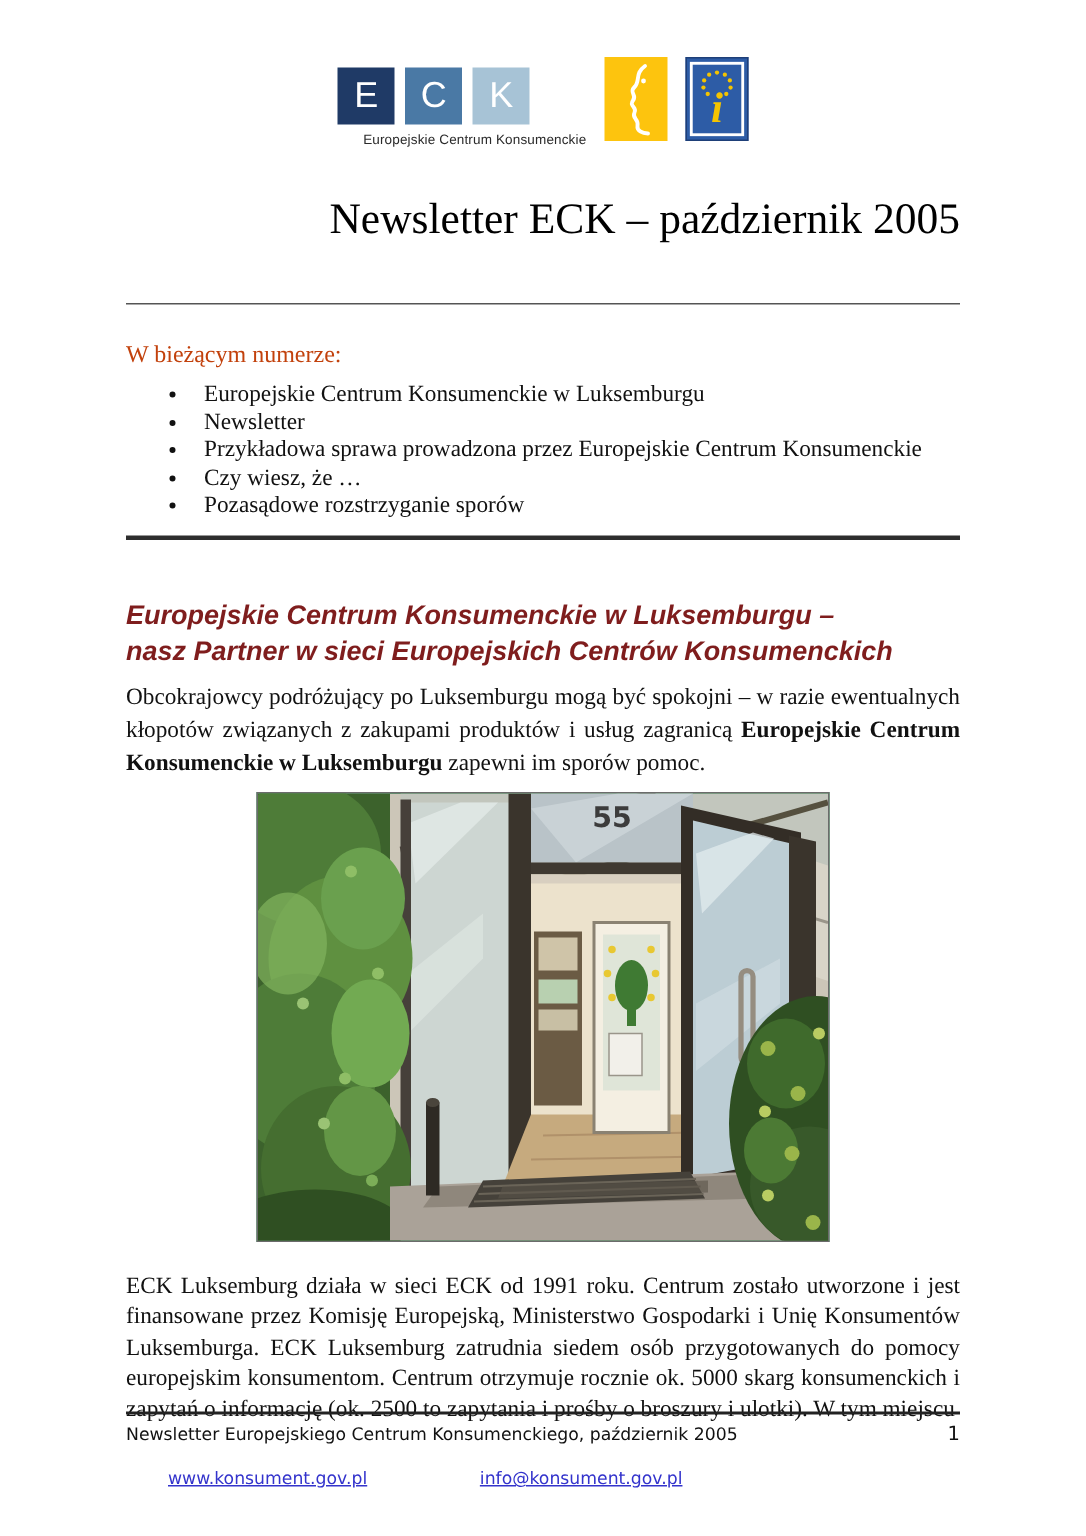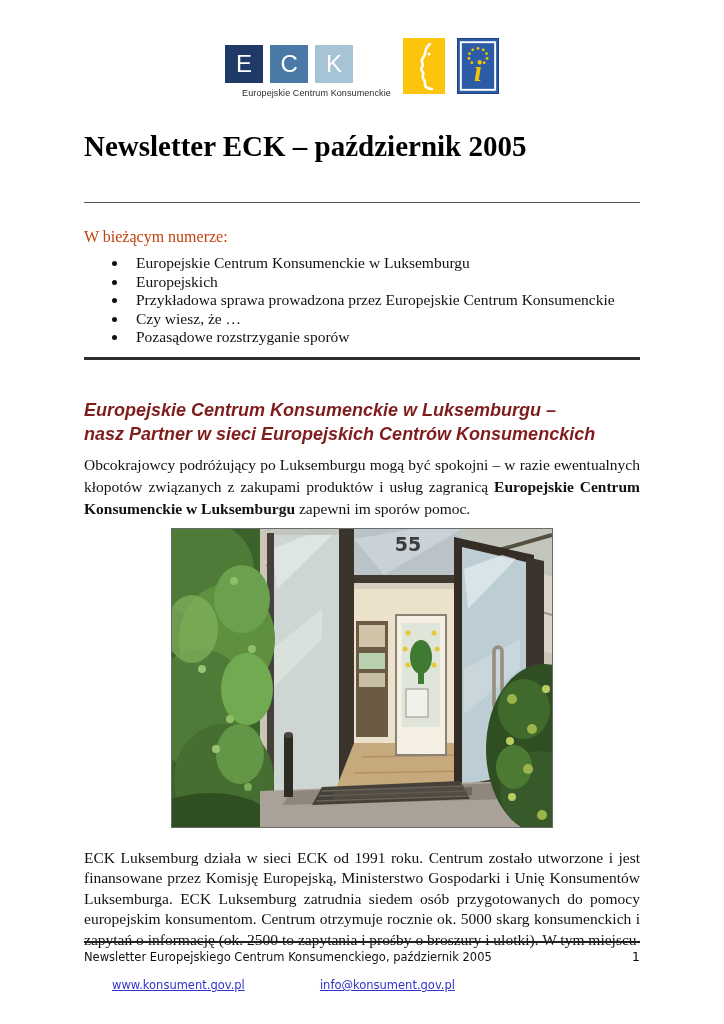--- a/index.html
+++ b/index.html
@@ -31,22 +31,22 @@
     margin-top: 5px;
     font-family: "Liberation Sans", sans-serif;
     font-size: 9px; color: #2a2a2a; white-space: nowrap; letter-spacing: 0.1px; padding-left: 17px;
   }
   .tile-tall { width: 42px; height: 56px; padding: 0; }
   .tile-face { background: #fdc40e; }
   .tile-info { background: #2d5ca6; border: 1px solid #1e3f78; }
 
   
   h1 {
-    margin-top: 30px; text-align: left;
-    font-size: 29px; font-weight: bold; color: #000;
+    margin-top: 30px; text-align: right;
+    font-size: 29px; font-weight: normal; color: #000;
     font-family: "Liberation Serif", serif; line-height: 36px;
   }
   .rule-thin  { border: none; border-top: 1px solid #555; margin-top: 38px; }
   .rule-thick { border: none; border-top: 3px solid #2e2e2e; margin-top: 10px; }
 
   
   .toc-intro { margin-top: 24px; font-size: 16px; color: #c2410c; line-height: 20px; }
   ul.toc { margin-top: 7px; padding-left: 44px; list-style: disc outside; }
   ul.toc li { font-size: 15.5px; line-height: 18.5px; color: #111; padding-left: 8px; }
 
@@ -132,21 +132,21 @@
     </div>
   </header>
 
   <h1>Newsletter ECK – październik 2005</h1>
 
   <hr class="rule-thin">
 
   <p class="toc-intro">W bieżącym numerze:</p>
   <ul class="toc">
     <li>Europejskie Centrum Konsumenckie w Luksemburgu</li>
-    <li>Europejskich</li>
+    <li>Newsletter</li>
     <li>Przykładowa sprawa prowadzona przez Europejskie Centrum Konsumenckie</li>
     <li>Czy wiesz, że …</li>
     <li>Pozasądowe rozstrzyganie sporów</li>
   </ul>
 
   <hr class="rule-thick">
 
   <h2>
     <span>Europejskie Centrum Konsumenckie w Luksemburgu –</span><br>
     <span>nasz Partner w sieci Europejskich Centrów Konsumenckich</span>

